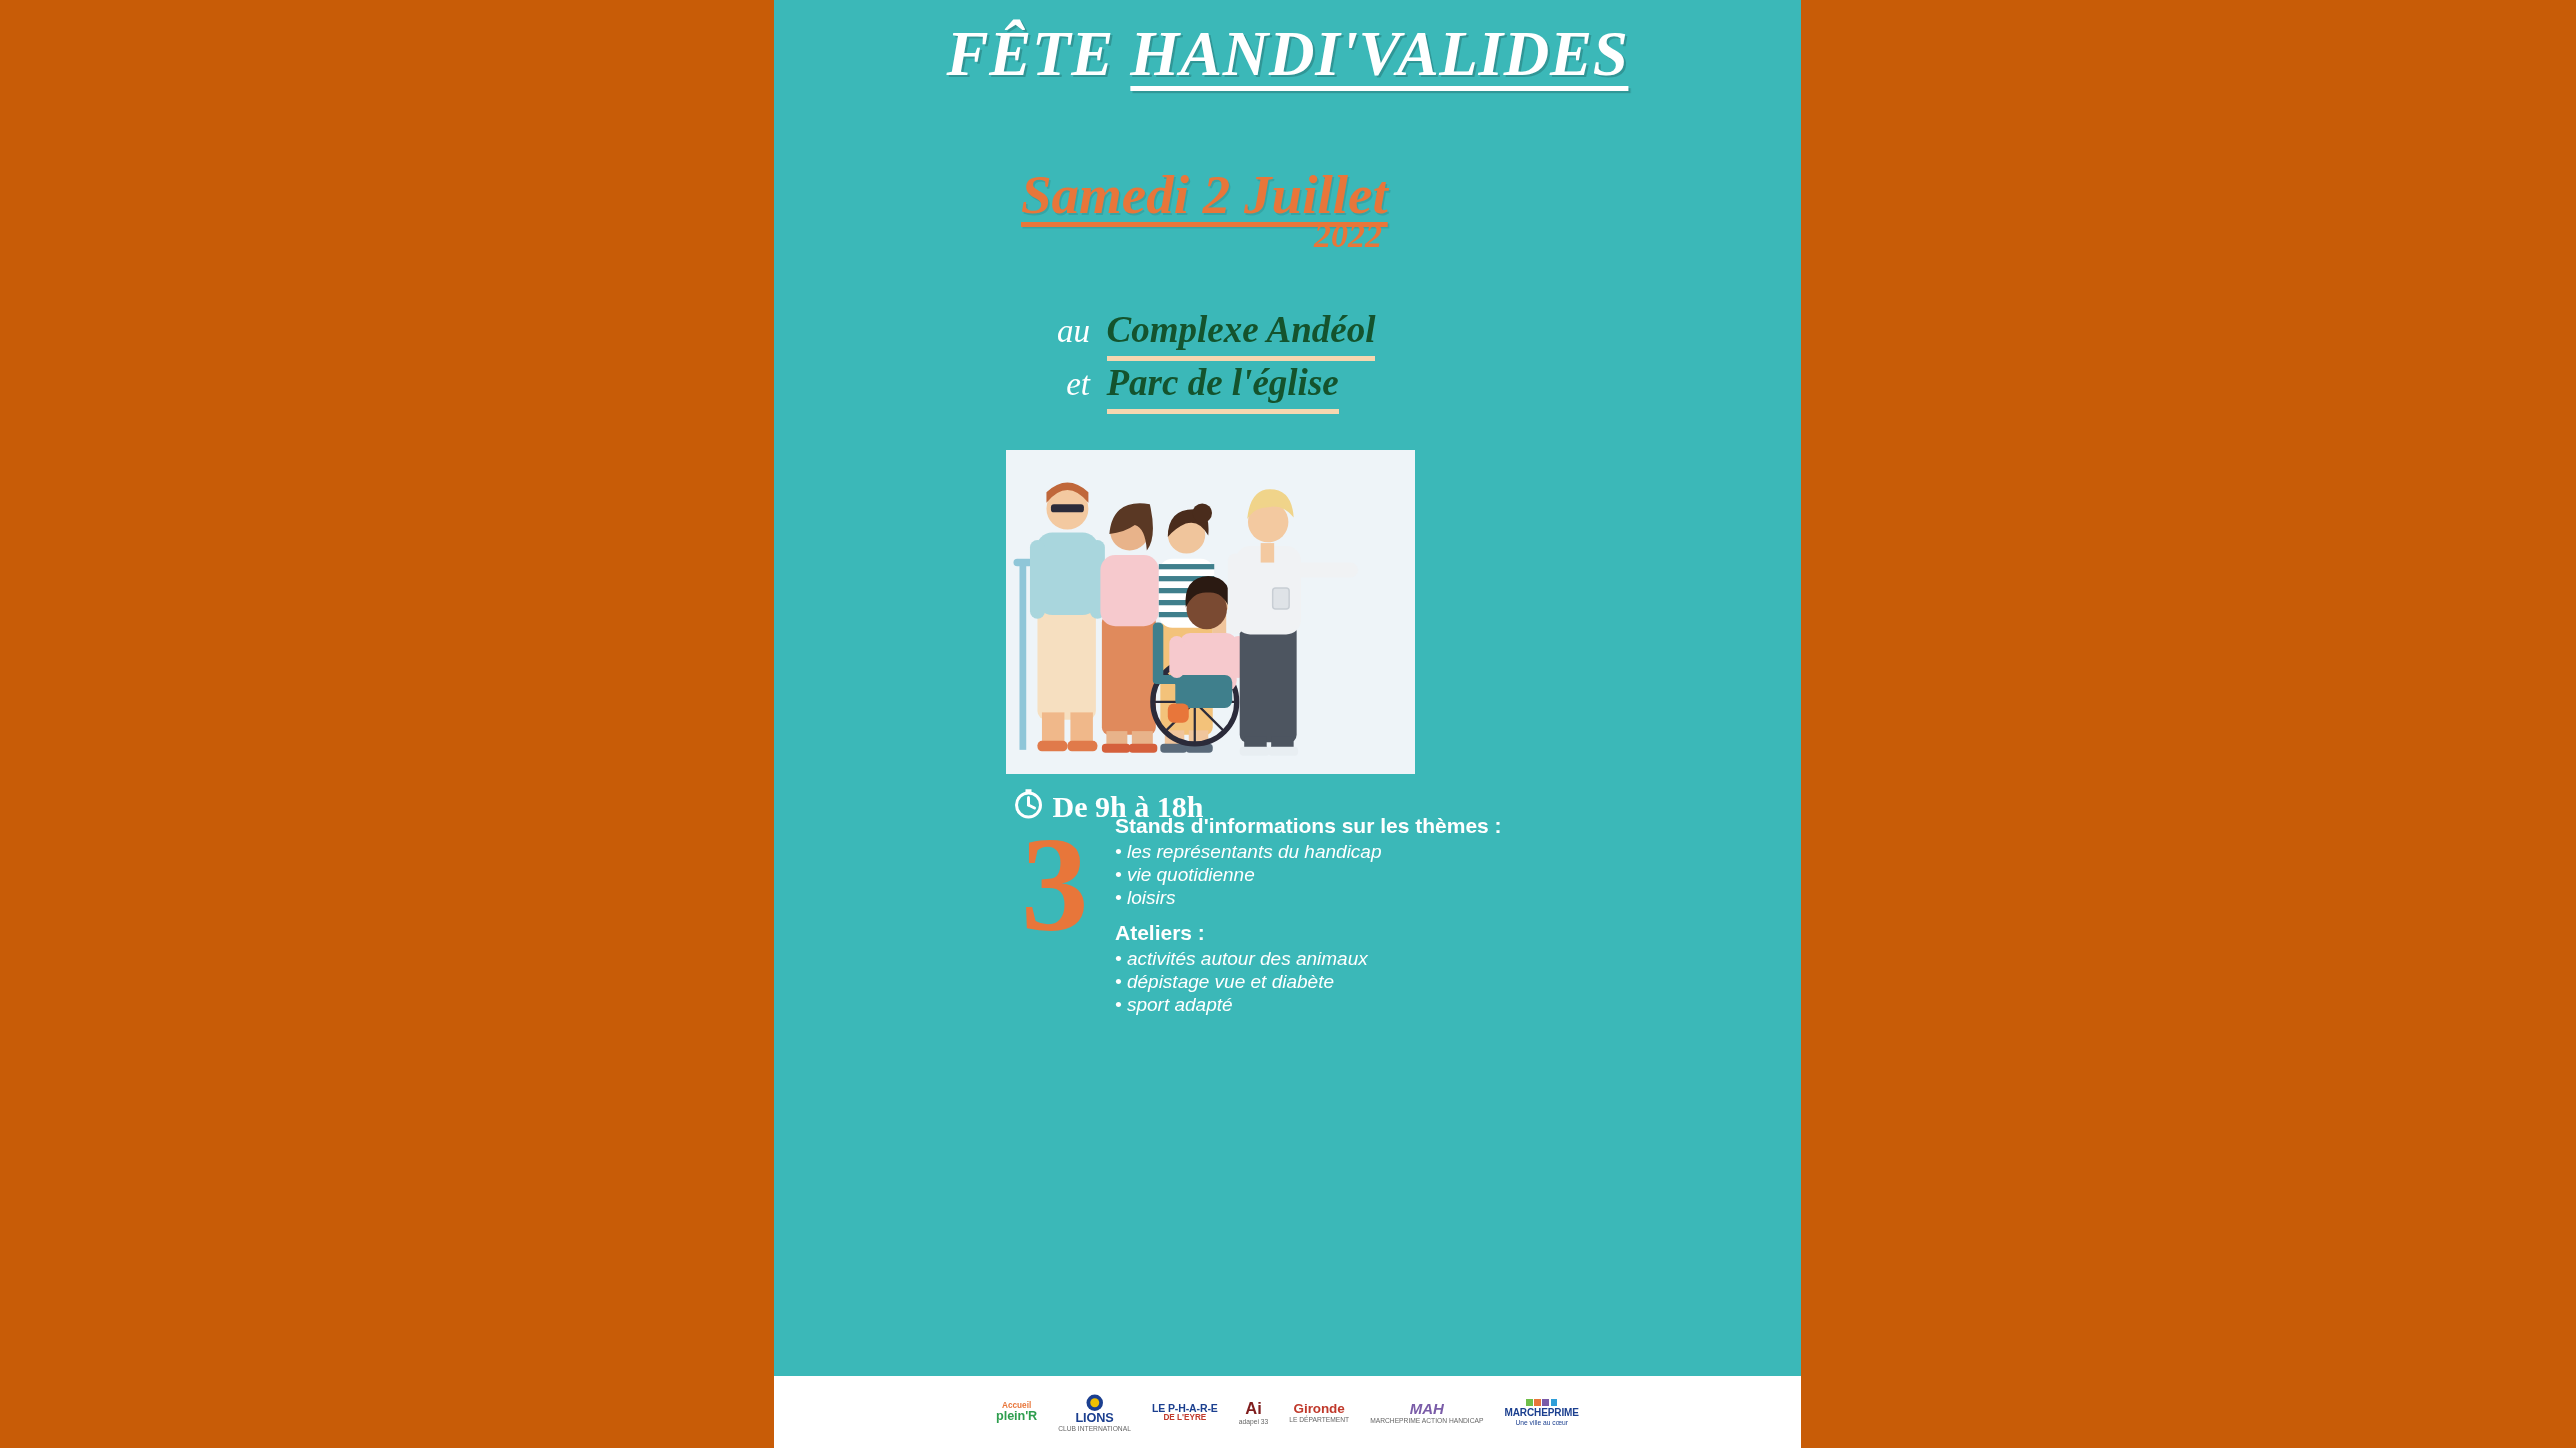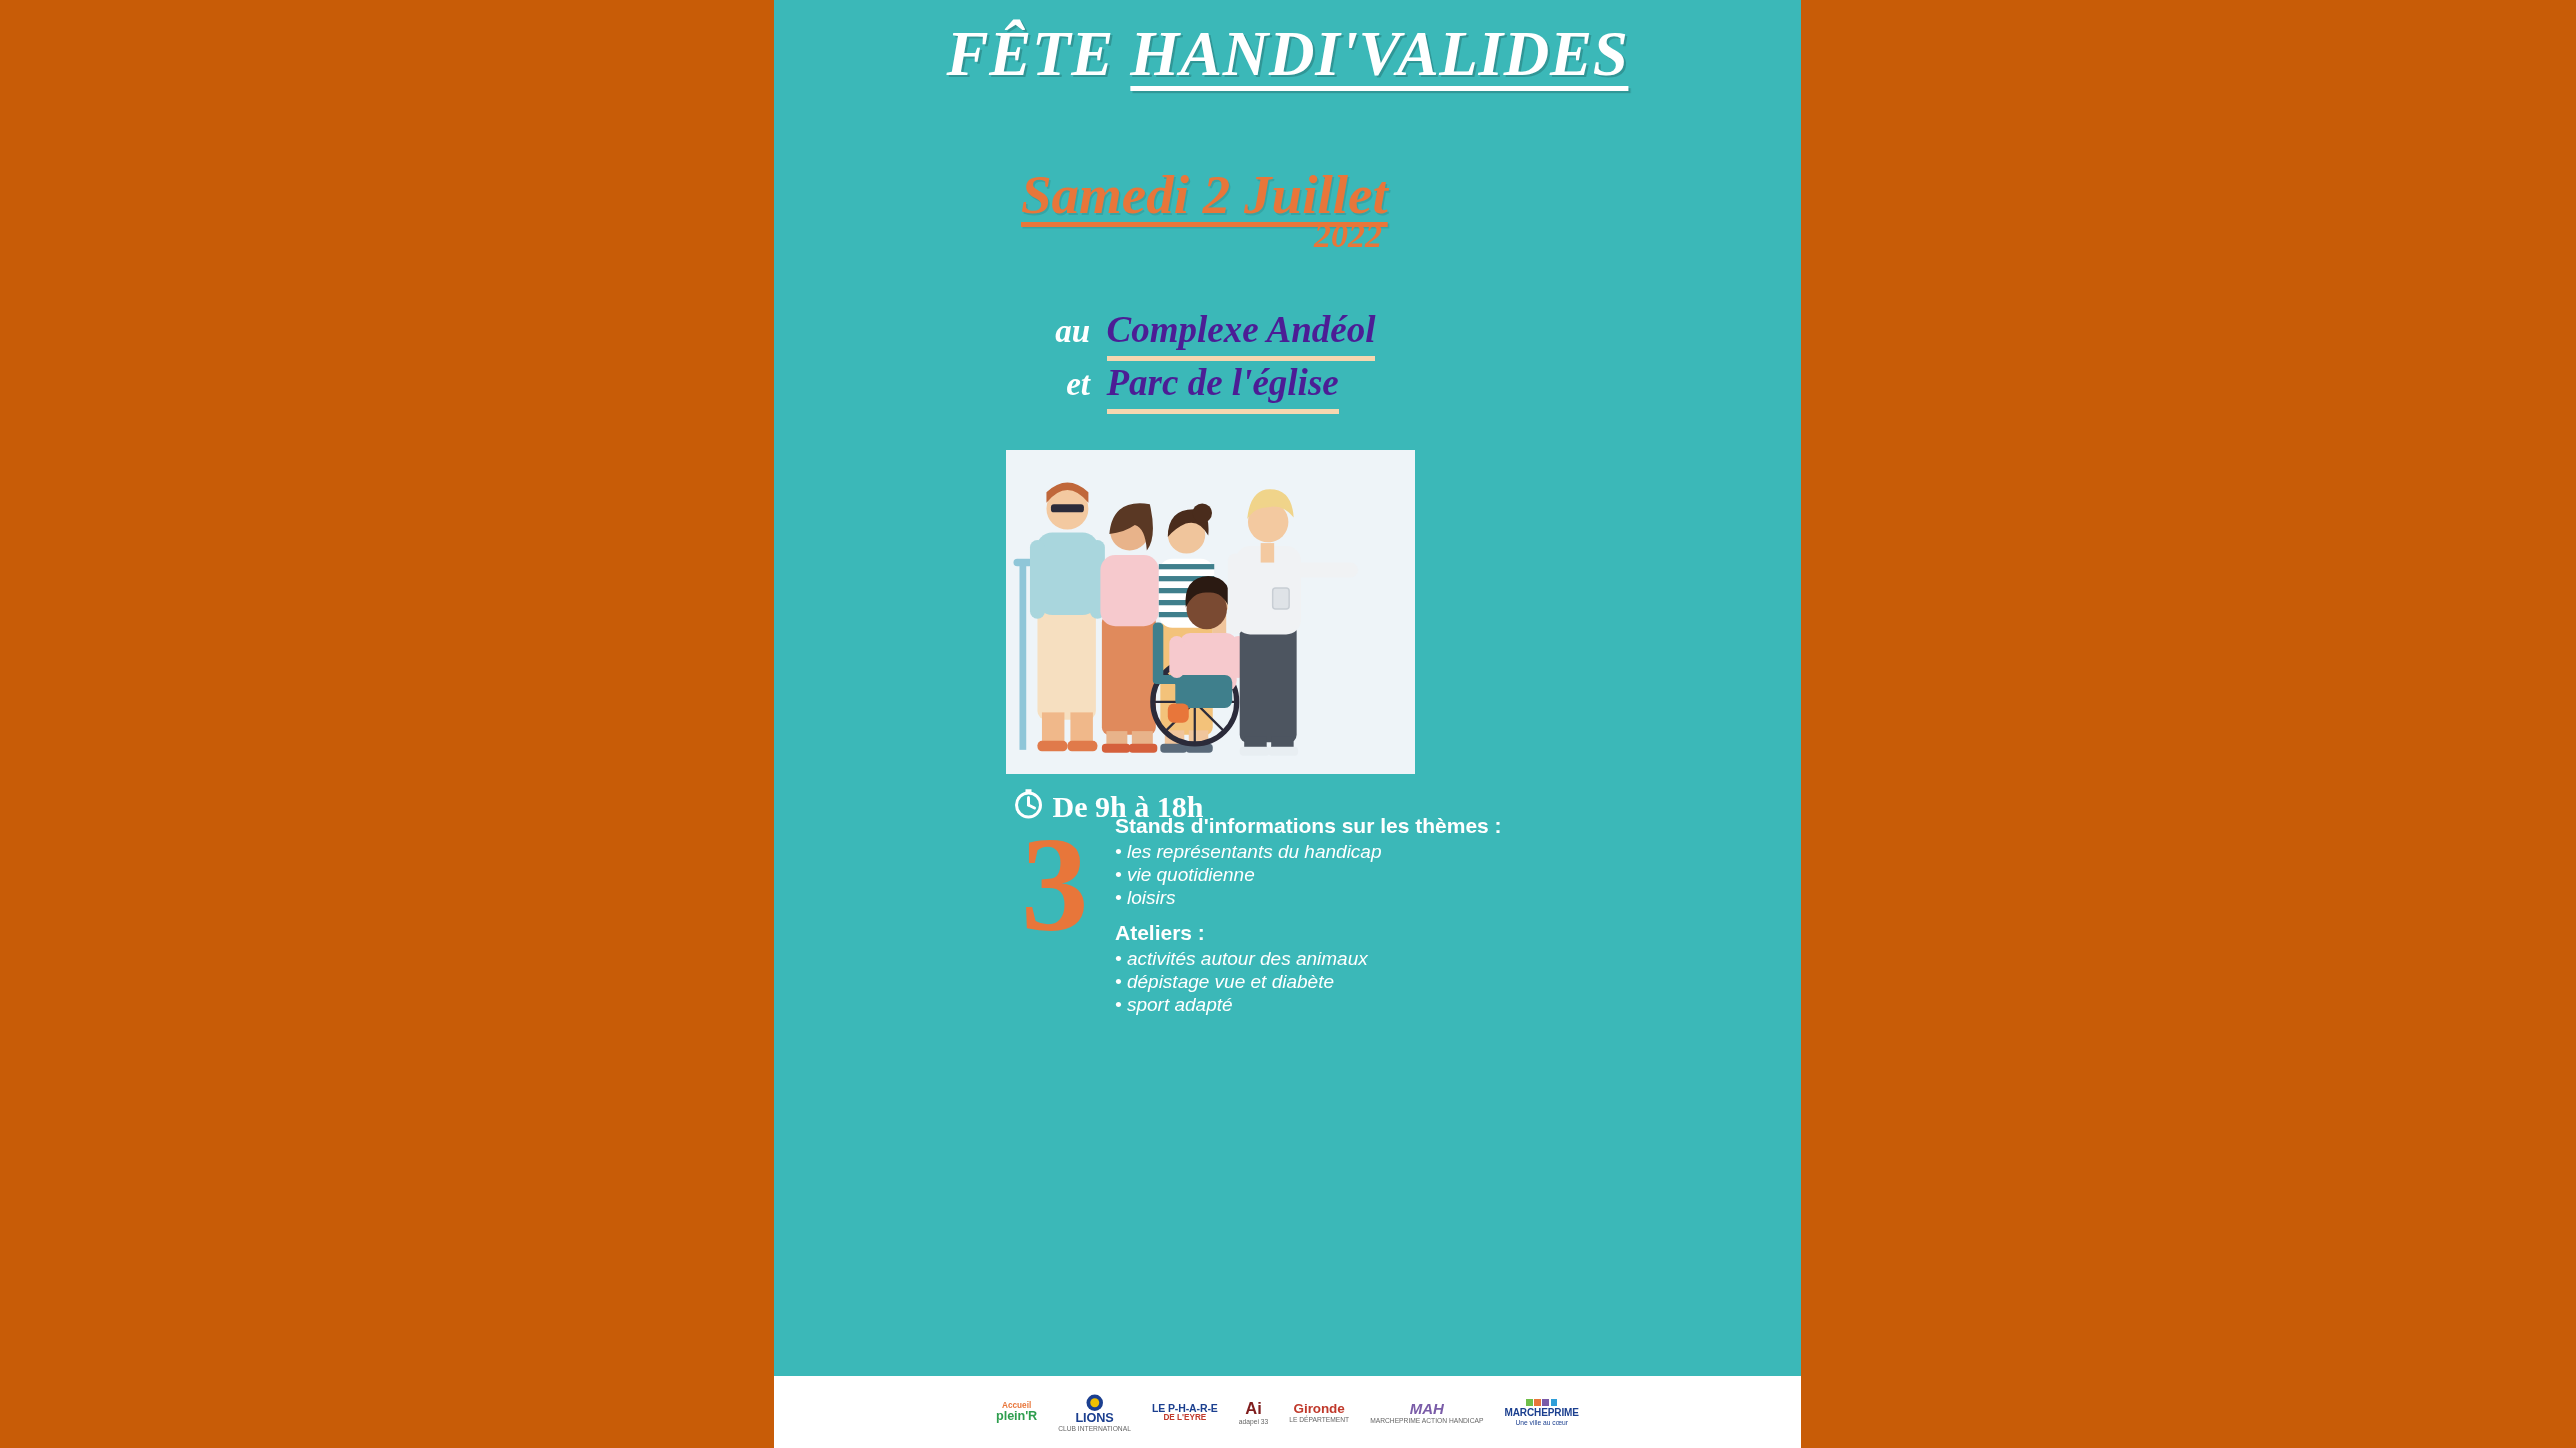--- a/index.html
+++ b/index.html
@@ -83,29 +83,29 @@
     left: 247px;
     width: 525px;
     display: flex;
     align-items: baseline;
   }
   .venue-row.r1 { top: 311px; }
   .venue-row.r2 { top: 364px; }
   .venue-prefix {
     color: #ffffff;
     font-family: "Liberation Serif", serif;
-    font-weight: bold;
+    font-weight: normal;
     font-style: italic;
     font-size: 33px;
     width: 69px;
     text-align: right;
     padding-right: 16.5px;
   }
   .venue-name {
-    color: #4c1d95;
+    color: #14532d;
     font-family: "Liberation Serif", serif;
     font-weight: bold;
     font-style: italic;
     font-size: 37px;
     border-bottom: 5.2px solid #f6d7b0;
     padding-bottom: 7.5px;
     line-height: 1;
   }
   
   .illus {

